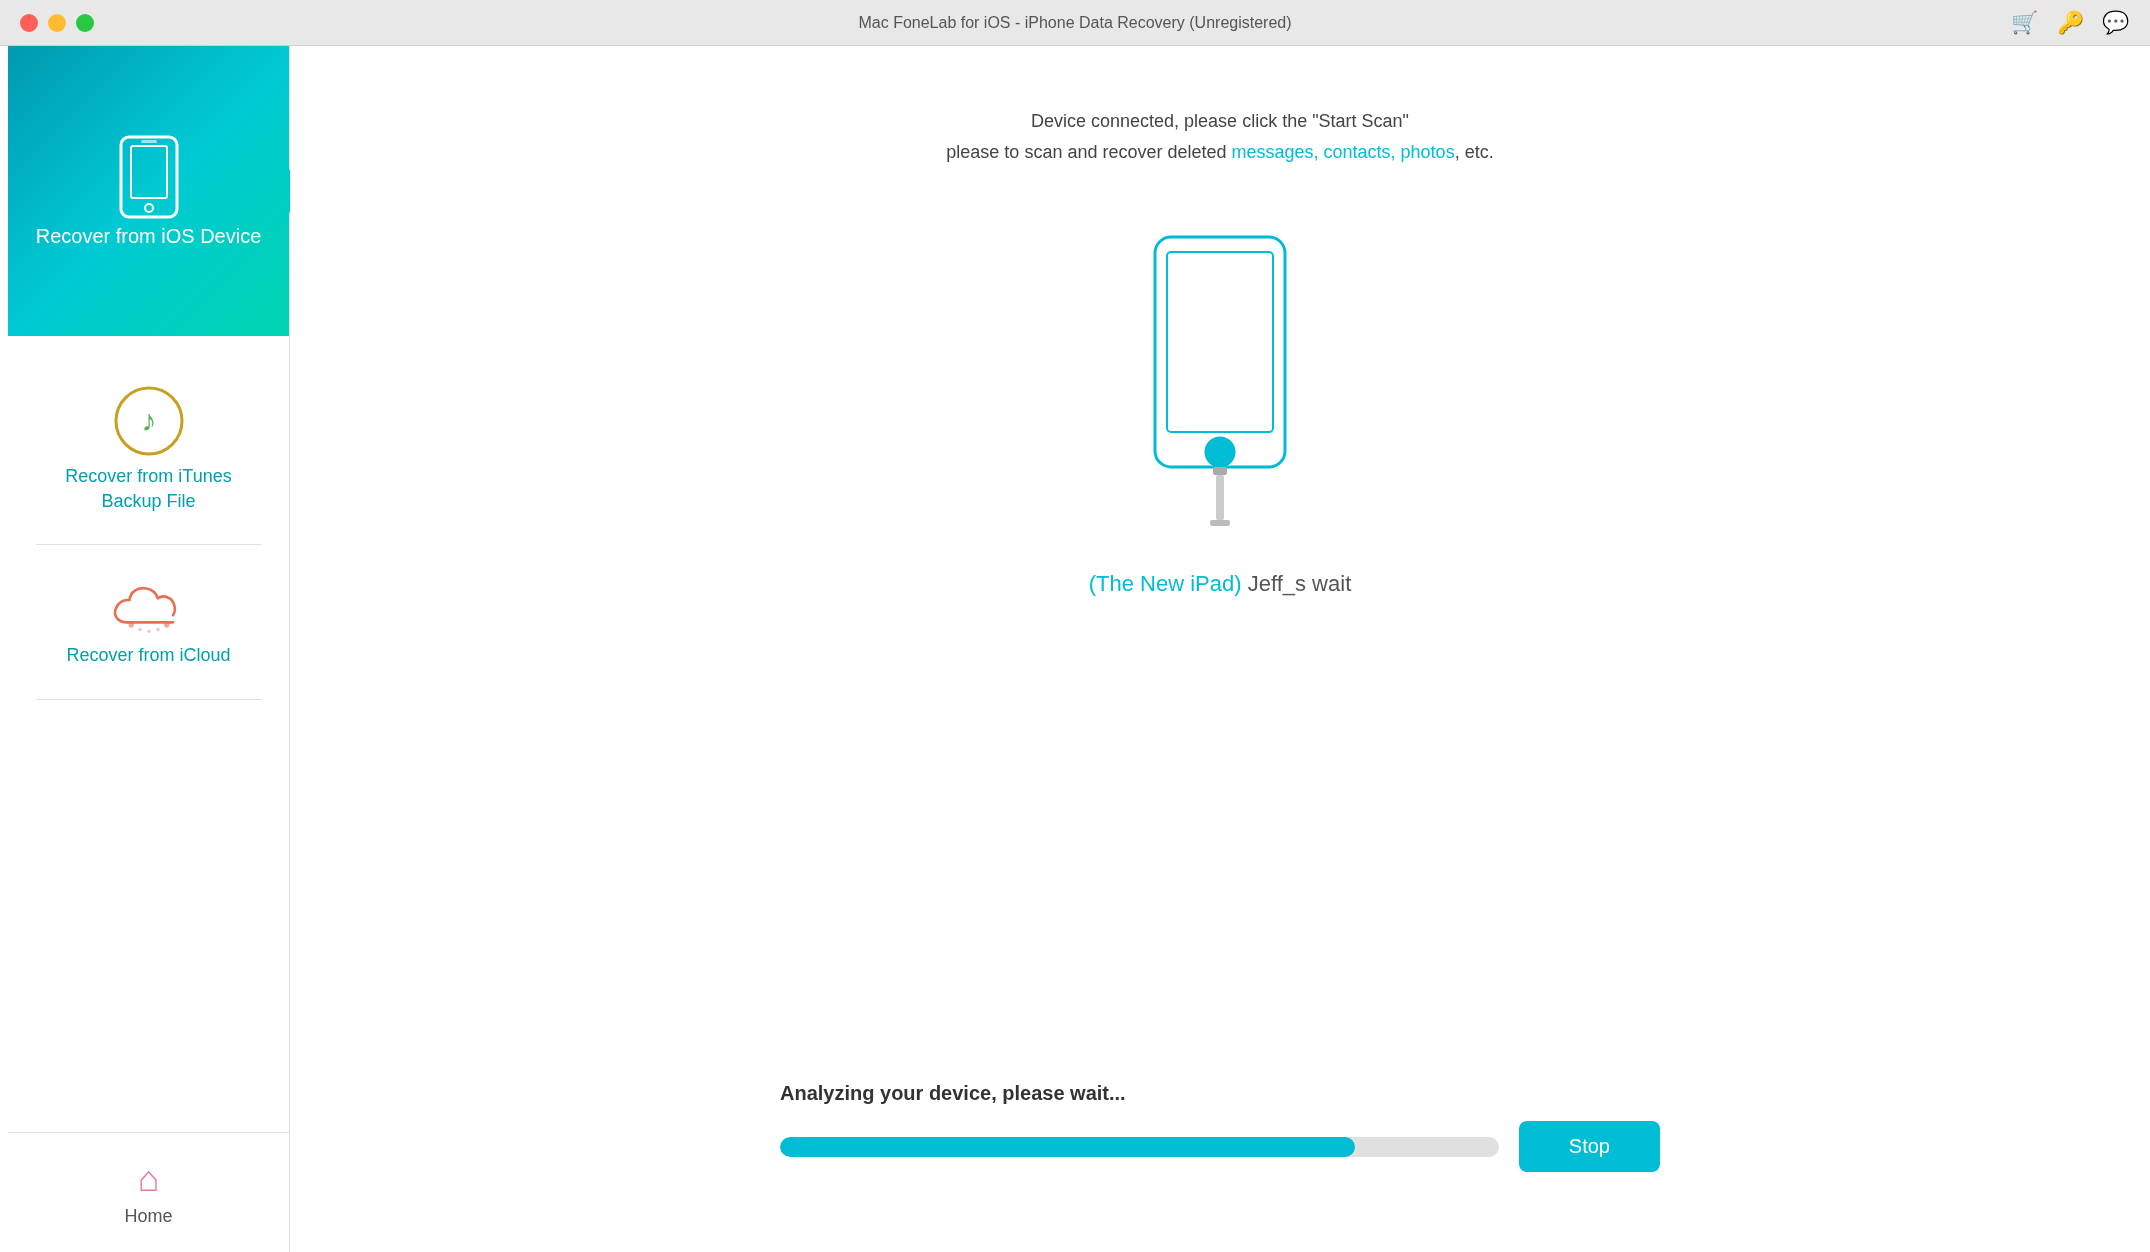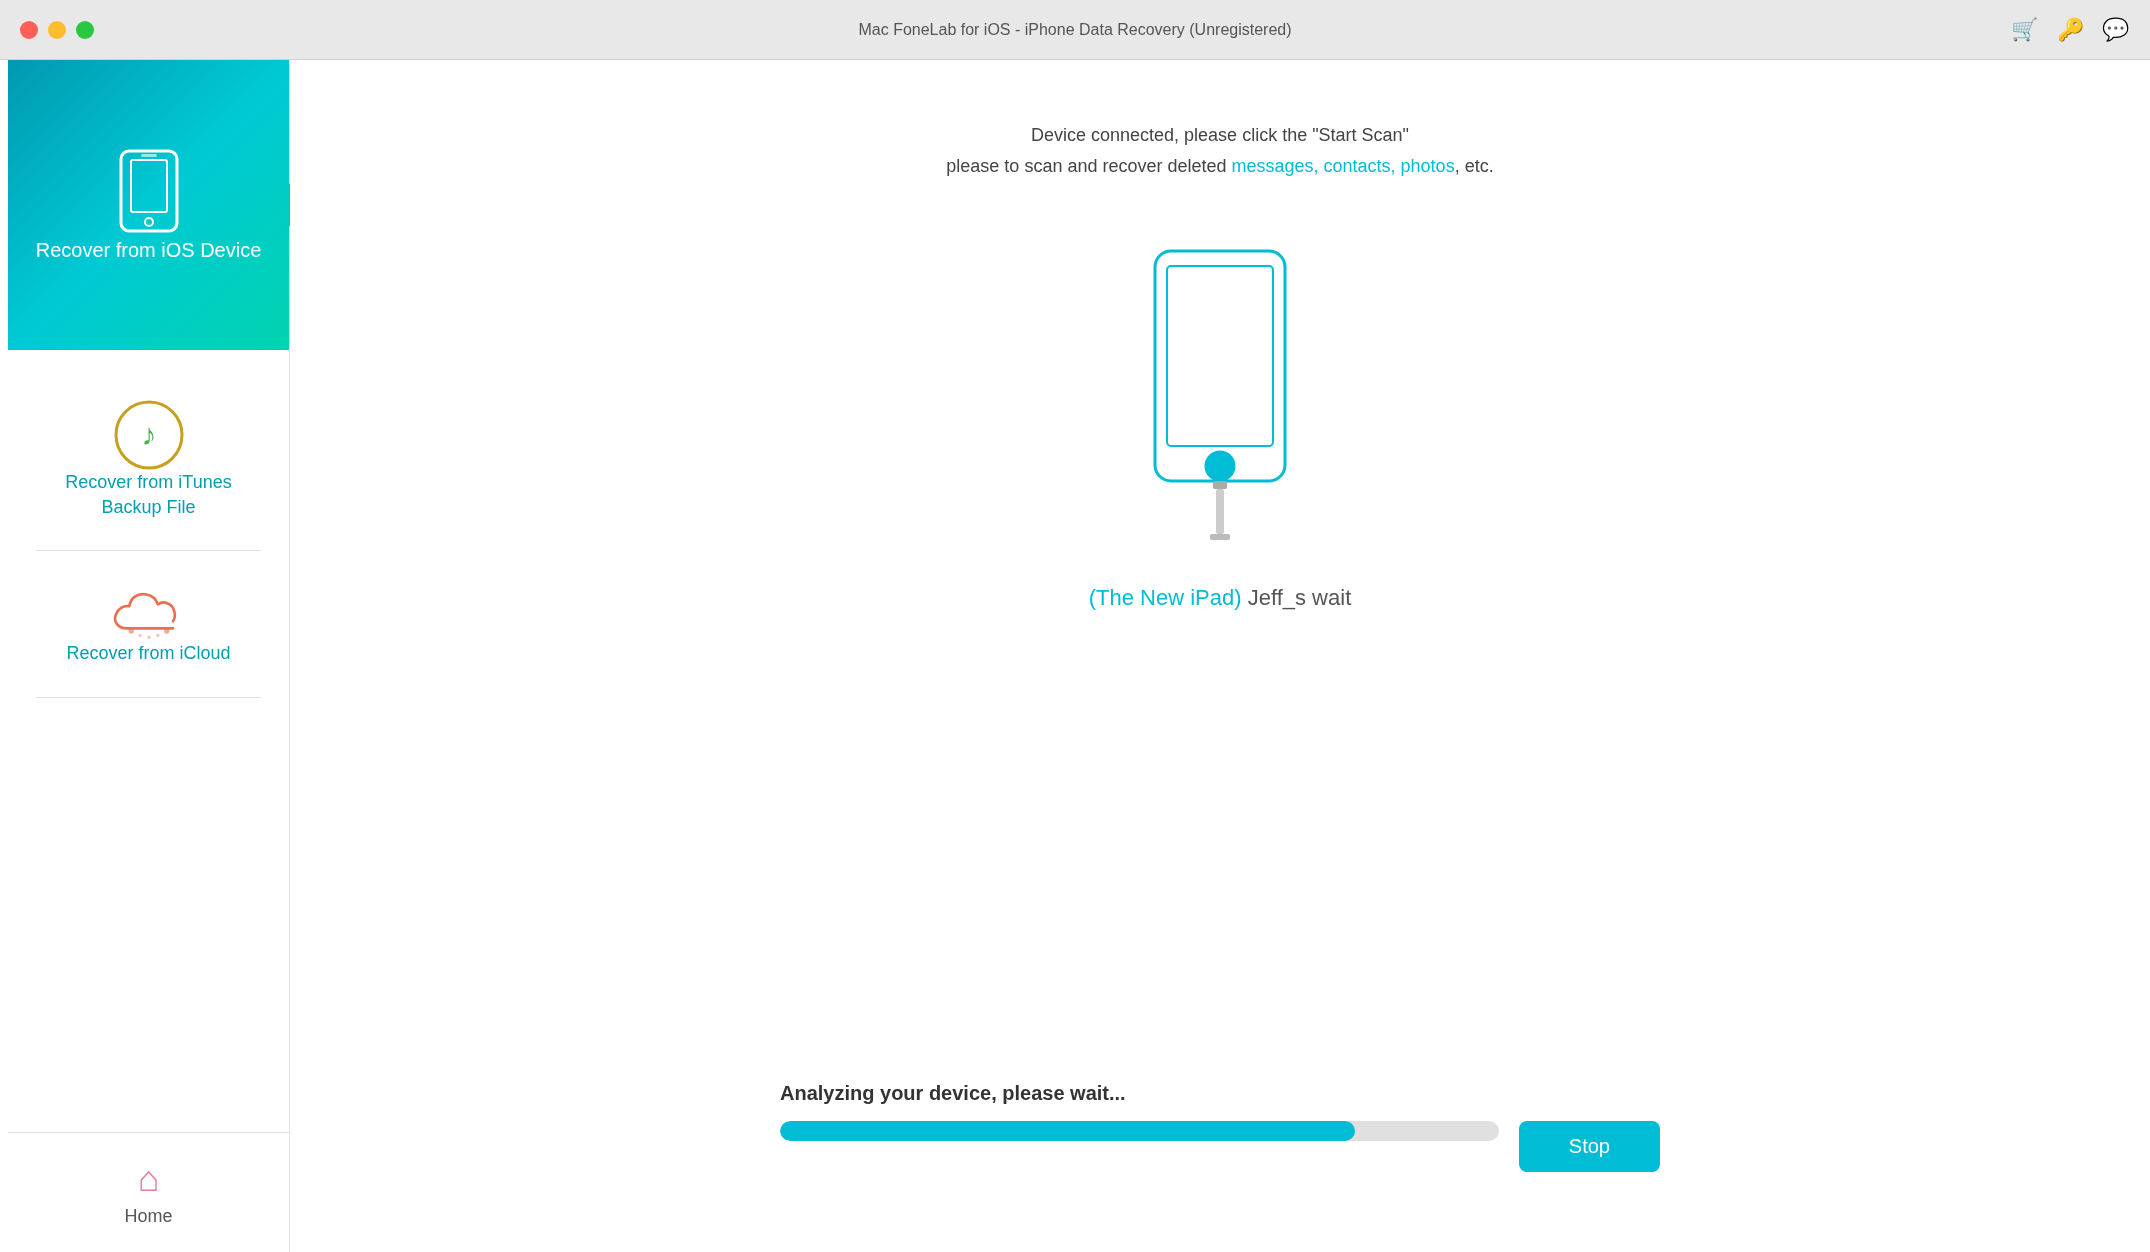--- a/index.html
+++ b/index.html
@@ -9,21 +9,21 @@
       height: 1252px;
       font-family: -apple-system, BlinkMacSystemFont, 'Helvetica Neue', Arial, sans-serif;
       background: #f0f0f0;
       display: flex;
       flex-direction: column;
       overflow: hidden;
     }
 
     
     .title-bar {
-      height: 60px;
+      height: 46px;
       background: #e8e8e8;
       display: flex;
       align-items: center;
       justify-content: center;
       position: relative;
       border-bottom: 1px solid #d0d0d0;
     }
 
     .window-controls {
       position: absolute;
@@ -129,20 +129,21 @@
       cursor: pointer;
       width: 100%;
     }
 
     .sidebar-item-label {
       font-size: 18px;
       color: #00a0b0;
       font-weight: 500;
       text-align: center;
       line-height: 1.4;
+      margin-top: 8px;
     }
 
     .sidebar-divider {
       width: 80%;
       height: 1px;
       background: #e0e0e0;
       margin: 0 auto;
     }
 
     .sidebar-bottom {
@@ -215,21 +216,21 @@
 
     .progress-label {
       font-size: 20px;
       color: #333;
       font-weight: 600;
       margin-bottom: 16px;
     }
 
     .progress-bar-container {
       display: flex;
-      align-items: flex-start;
+      align-items: center;
       gap: 20px;
     }
 
     .progress-bar-track {
       flex: 1;
       height: 20px;
       background: #e0e0e0;
       border-radius: 10px;
       overflow: hidden;
     }

